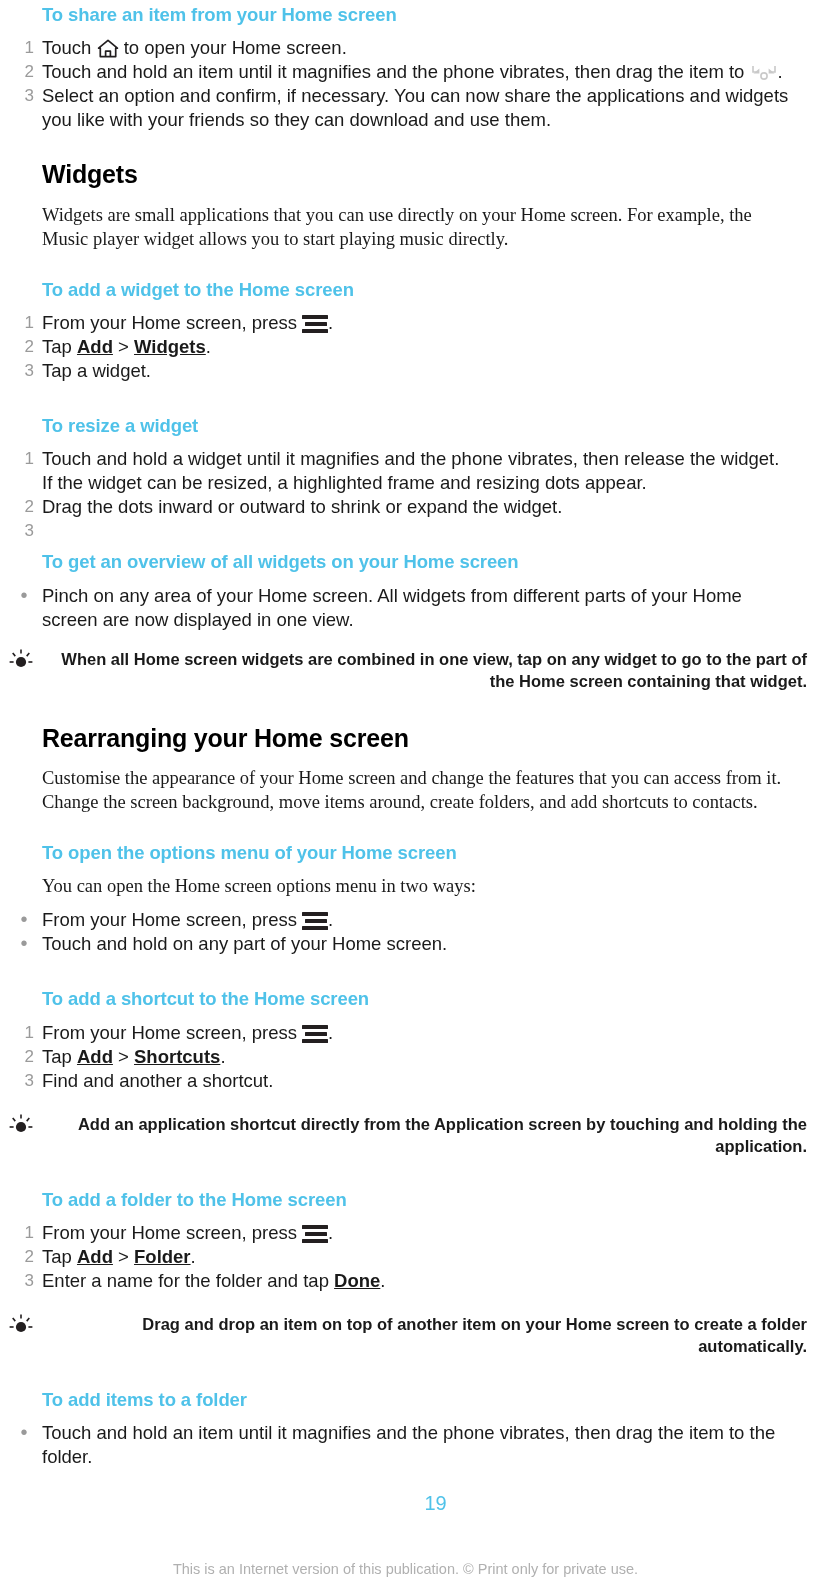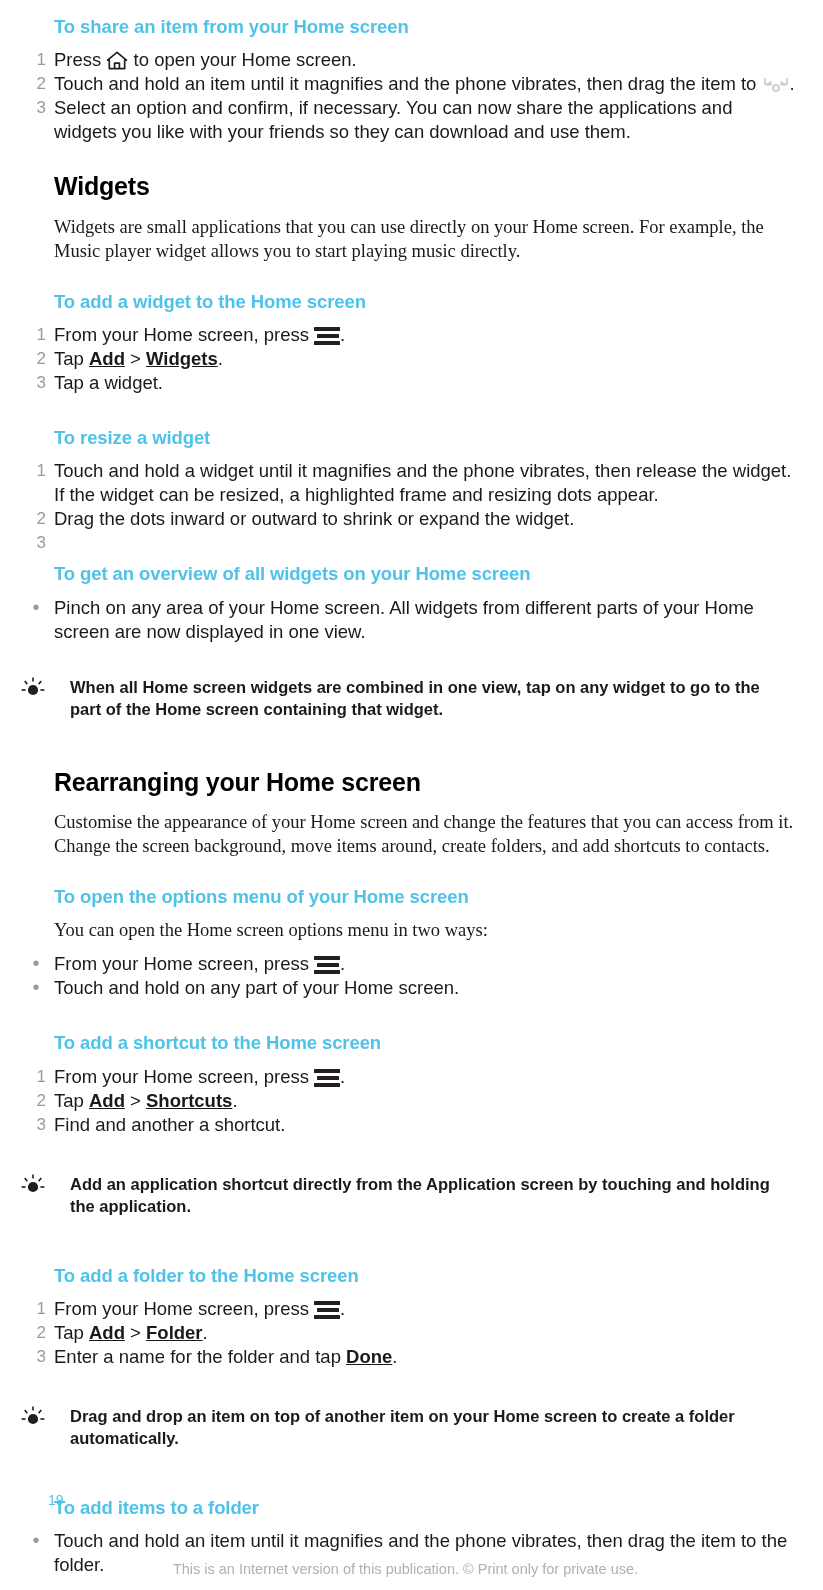--- a/index.html
+++ b/index.html
@@ -12,21 +12,21 @@
     height: 1590px;
     font-family: "Liberation Sans", sans-serif;
     color: #1a1a1a;
     position: relative;
     overflow: hidden;
   }
   .page {
     position: relative;
     width: 823px;
     height: 1590px;
-    padding: 16px;
+    padding: 4px;
     box-sizing: border-box;
   }
   .content {
     padding: 0 12px 0 0;
   }
 
   
   h1.section-title {
     font-size: 25px;
     font-weight: bold;
@@ -123,39 +123,40 @@
     position: relative;
     margin: 0 0 0 38px;
     padding: 0;
     max-width: 780px;
   }
   .tip .tip-text {
     font-size: 16.5px;
     line-height: 22px;
     font-weight: bold;
     color: #1a1a1a;
-    margin: 16px;
-    padding: 0;
+    margin: 0;
+    padding: 0;
+    text-align: right;
   }
   .tip .bulb {
     position: absolute;
     left: -33px;
     top: 1px;
     width: 24px;
     height: 22px;
   }
 
   
   .page-number {
     position: absolute;
     left: 0;
     right: 0;
     top: 1492px;
-    text-align: left;
-    font-size: 14px;
+    text-align: center;
+    font-size: 20px;
     color: #4fc2e9;
     margin-left: 48px;
   }
   .footer-note {
     position: absolute;
     left: 0;
     right: 12px;
     top: 1561px;
     text-align: center;
     font-size: 14.5px;
@@ -172,21 +173,21 @@
 <body>
 
 <div class="page">
  <div class="content">
 
   <h2 class="sub-head">To share an item from your Home screen</h2>
   <div class="sp-10"></div>
   <ol class="steps">
     <li>
       <span class="marker">1</span>
-      <span>Press </span><span class="inline-icon icon-home">
+      <span>Touch </span><span class="inline-icon icon-home">
         <svg width="22" height="19" viewBox="0 0 22 19" xmlns="http://www.w3.org/2000/svg">
           <path d="M11 1.4 L1.6 9.2 L3.3 9.2 L3.3 17.6 L18.7 17.6 L18.7 9.2 L20.4 9.2 Z" fill="none" stroke="#231f20" stroke-width="1.7" stroke-linejoin="round"></path>
           <path d="M8.6 17.6 L8.6 12.1 L13.4 12.1 L13.4 17.6" fill="none" stroke="#231f20" stroke-width="1.7" stroke-linejoin="round"></path>
         </svg></span><span> to open your Home screen.</span>
     </li>
     <li>
       <span class="marker">2</span>
       <span>Touch and hold an item until it magnifies and the phone vibrates, then drag the item to </span><span class="inline-icon icon-share">
         <svg width="28" height="17" viewBox="0 0 28 17" xmlns="http://www.w3.org/2000/svg">
           <path d="M3 2 L3 8 L9 8" fill="none" stroke="#c9c9c9" stroke-width="1.6"></path>

